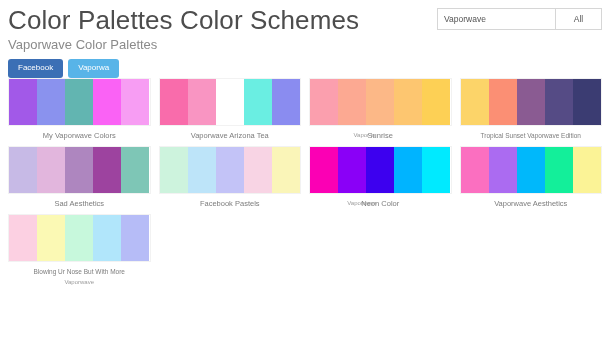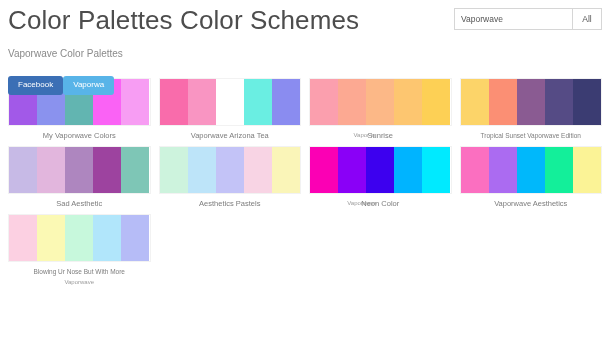--- a/index.html
+++ b/index.html
@@ -27,29 +27,30 @@
   #page-title {
     font-size: 26px;
     font-weight: 400;
     color: #4d4d4d;
     letter-spacing: 0.1px;
     line-height: 28px;
     white-space: nowrap;
   }
 
   #subtitle {
-    font-size: 10px;
+    font-size: 13px;
     color: #8a8a8a;
-    margin-top: 14px;
+    margin-top: 5px;
     line-height: 11px;
   }
 
   #social-row {
-    margin-top: 17px;
-    display: flex;
+    margin-top: 9px;
+    display: flex;
+    gap: 5px;
   }
 
   .social-btn {
     font-size: 8px;
     color: #ffffff;
     padding: 4px 10px 5px 10px;
     border-radius: 3px;
     border: none;
     line-height: 10px;
     cursor: pointer;
@@ -75,21 +76,21 @@
     font-size: 8.5px;
     color: #555;
     padding: 0 6px;
     font-family: "Liberation Sans", sans-serif;
     background: #fff;
     outline: none;
   }
   #search-input::placeholder { color: #b3b3b3; }
 
   #category-select {
-    width: 30px;
+    width: 47px;
     height: 22px;
     border: 1px solid #d6d6d6;
     background: #fff;
     font-size: 8.5px;
     color: #555;
     font-family: "Liberation Sans", sans-serif;
     display: flex;
     align-items: center;
     justify-content: center;
     cursor: pointer;
@@ -207,31 +208,31 @@
       <div class="palette-label small"><span>Tropical Sunset Vaporwave Edition</span></div>
     </div>
     <div class="palette-card">
       <div class="swatch-row">
         <div class="swatch" style="background: rgb(199, 186, 230);"></div>
         <div class="swatch" style="background: rgb(226, 182, 221);"></div>
         <div class="swatch" style="background: rgb(174, 134, 191);"></div>
         <div class="swatch" style="background: rgb(157, 67, 159);"></div>
         <div class="swatch" style="background: rgb(126, 198, 182);"></div>
       </div>
-      <div class="palette-label"><span>Sad Aesthetic</span></div>
+      <div class="palette-label"><span>Sad Aesthetics</span></div>
     </div>
     <div class="palette-card">
       <div class="swatch-row">
         <div class="swatch" style="background: rgb(205, 243, 221);"></div>
         <div class="swatch" style="background: rgb(189, 228, 249);"></div>
         <div class="swatch" style="background: rgb(195, 195, 247);"></div>
         <div class="swatch" style="background: rgb(248, 212, 228);"></div>
         <div class="swatch" style="background: rgb(250, 245, 184);"></div>
       </div>
-      <div class="palette-label"><span>Aesthetics Pastels</span></div>
+      <div class="palette-label"><span>Facebook Pastels</span></div>
     </div>
     <div class="palette-card">
       <div class="swatch-row">
         <div class="swatch" style="background: rgb(251, 0, 180);"></div>
         <div class="swatch" style="background: rgb(138, 0, 247);"></div>
         <div class="swatch" style="background: rgb(61, 0, 239);"></div>
         <div class="swatch" style="background: rgb(0, 180, 255);"></div>
         <div class="swatch" style="background: rgb(0, 234, 255);"></div>
       </div>
       <div class="palette-label"><span class="overlap-wrap"><span class="overlap-ghost">Vaporwave</span><span>Neon Color</span></span></div>

